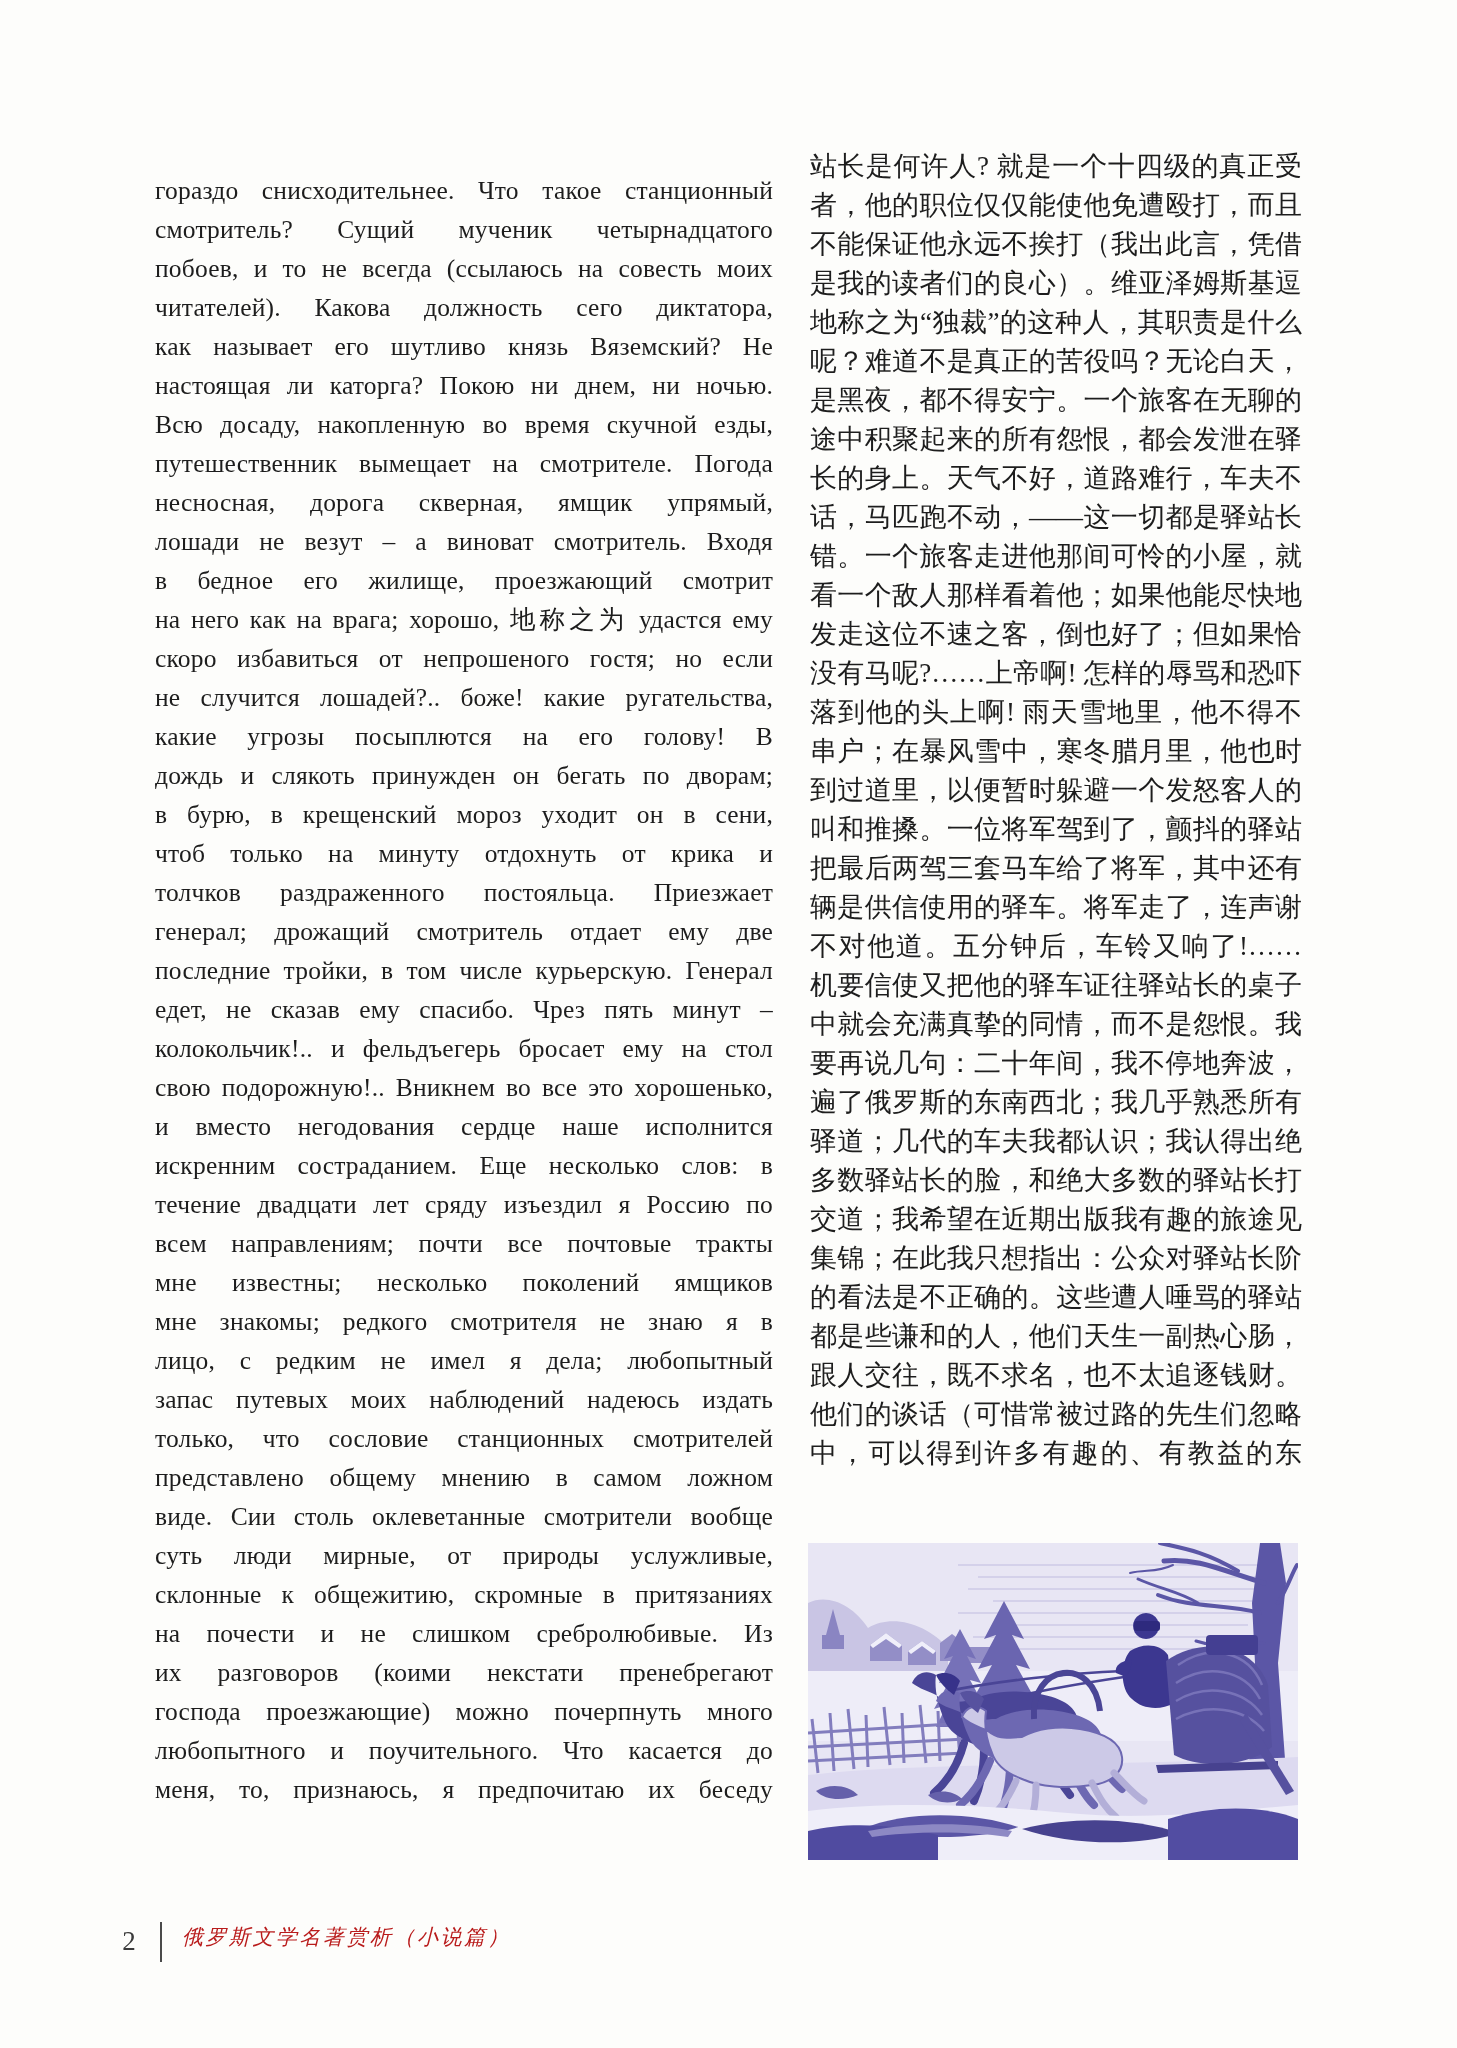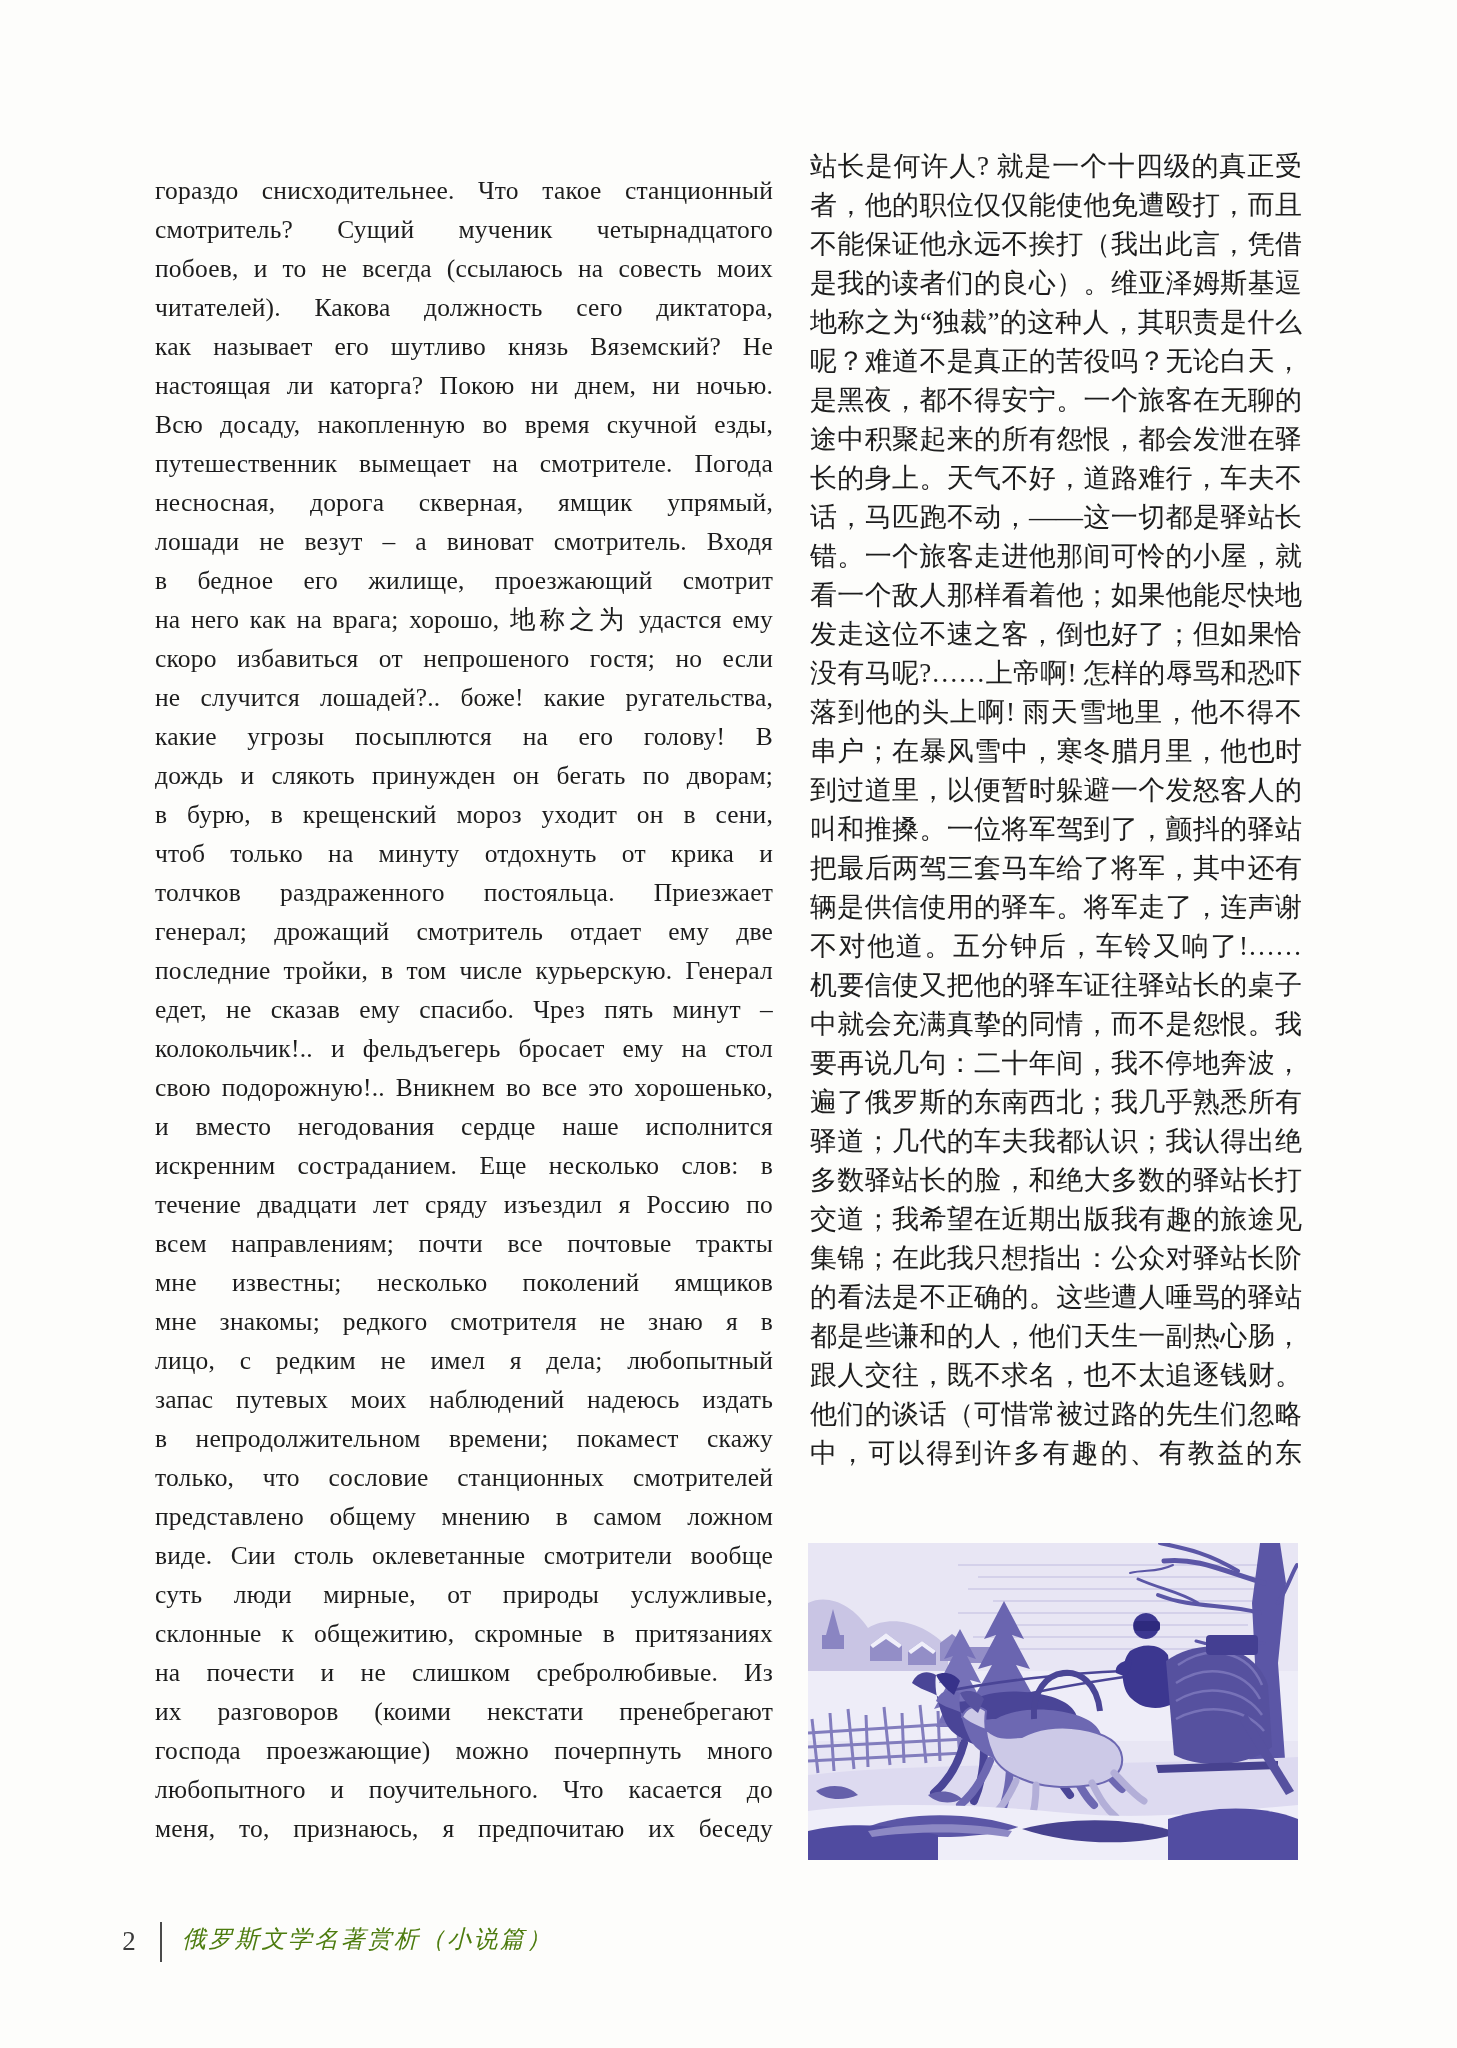--- a/index.html
+++ b/index.html
@@ -28,21 +28,21 @@
   .footer{position:absolute;left:0;top:1918px;width:1457px;height:60px;}
   .footer .page-num{
     position:absolute;left:112px;top:8px;width:34px;
     font-size:27px;color:#3a3a3a;text-align:center;
   }
   .footer .divider{
     position:absolute;left:160px;top:4px;width:2px;height:40px;background:#4a4a4a;
   }
   .footer .book-title{
     position:absolute;left:182px;top:5px;
-    font-size:24px;font-style:italic;color:#4d7c0f;letter-spacing:2.5px;
+    font-size:21px;font-style:italic;color:#b91c1c;letter-spacing:2.5px;
     font-family:"DejaVu Serif","Liberation Serif",serif;
   }
 </style>
 </head>
 <body>
 
 <div class="text-column col-ru">
     <div class="tline">гораздо снисходительнее. Что такое станционный</div>
     <div class="tline">смотритель? Сущий мученик четырнадцатого</div>
     <div class="tline">побоев, и то не всегда (ссылаюсь на совесть моих</div>
@@ -68,21 +68,20 @@
     <div class="tline">колокольчик!.. и фельдъегерь бросает ему на стол</div>
     <div class="tline">свою подорожную!.. Вникнем во все это хорошенько,</div>
     <div class="tline">и вместо негодования сердце наше исполнится</div>
     <div class="tline">искренним состраданием. Еще несколько слов: в</div>
     <div class="tline">течение двадцати лет сряду изъездил я Россию по</div>
     <div class="tline">всем направлениям; почти все почтовые тракты</div>
     <div class="tline">мне известны; несколько поколений ямщиков</div>
     <div class="tline">мне знакомы; редкого смотрителя не знаю я в</div>
     <div class="tline">лицо, с редким не имел я дела; любопытный</div>
     <div class="tline">запас путевых моих наблюдений надеюсь издать</div>
-    <div class="tline">в непродолжительном времени; покамест скажу</div>
     <div class="tline">только, что сословие станционных смотрителей</div>
     <div class="tline">представлено общему мнению в самом ложном</div>
     <div class="tline">виде. Сии столь оклеветанные смотрители вообще</div>
     <div class="tline">суть люди мирные, от природы услужливые,</div>
     <div class="tline">склонные к общежитию, скромные в притязаниях</div>
     <div class="tline">на почести и не слишком сребролюбивые. Из</div>
     <div class="tline">их разговоров (коими некстати пренебрегают</div>
     <div class="tline">господа проезжающие) можно почерпнуть много</div>
     <div class="tline">любопытного и поучительного. Что касается до</div>
     <div class="tline">меня, то, признаюсь, я предпочитаю их беседу</div>

